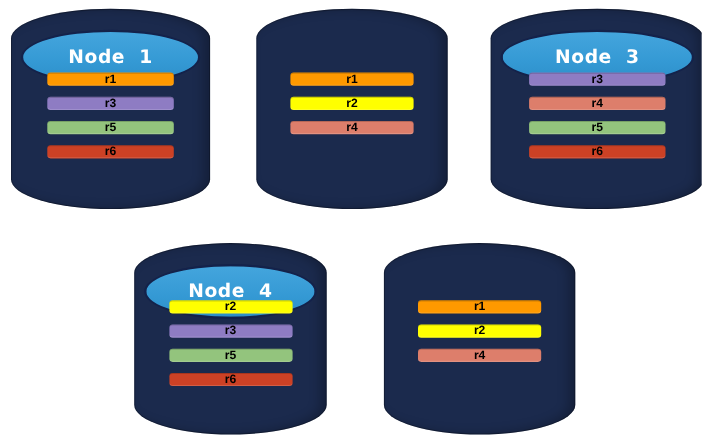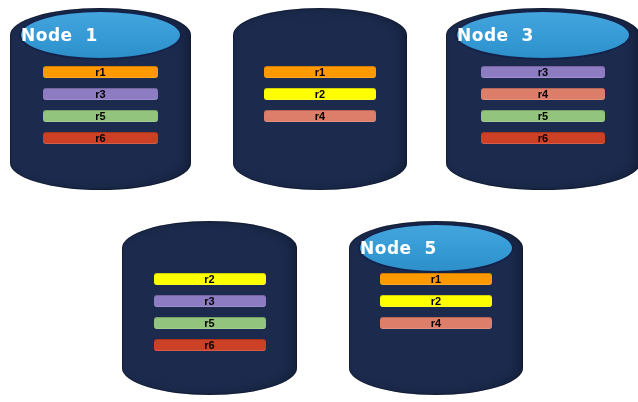--- a/index.html
+++ b/index.html
@@ -22,29 +22,30 @@
   .cyl-body {
     position: absolute;
     inset: 0;
     background: var(--body, #1B2A4D);
     border-radius: 50% / 27px;
     box-shadow: inset 0 0 0 1px rgba(0,0,0,0.25), inset -6px 0 10px rgba(0,0,0,0.25);
   }
   
   .cyl-top {
     position: absolute;
-    top: 2px;
+    top: 19px;
     left: 9px;
     right: 9px;
     height: 46px;
     background: linear-gradient(180deg, #44A5DD 0%, var(--top, #3499D4) 60%, #2D8FC9 100%);
     border: 2px solid var(--outline, #14224A);
     border-radius: 50%;
     display: flex;
     align-items: center;
+    justify-content: center;
   }
   .node-label {
     color: var(--labelText, #ffffff);
     font-weight: bold;
     font-size: 17px;
     letter-spacing: 0.5px;
     white-space: pre;
     font-family: "DejaVu Sans", sans-serif;
   }
   .bars {
@@ -110,33 +111,33 @@
     <div class="bars">
         <div class="bar" style="background: rgb(142, 124, 195);">r3</div>
         <div class="bar" style="background: rgb(221, 126, 107);">r4</div>
         <div class="bar" style="background: rgb(147, 196, 125);">r5</div>
         <div class="bar" style="background: rgb(204, 65, 37);">r6</div>
       </div>
   </div>
 
   <div class="cylinder pos-n4 row-bottom">
     <div class="cyl-body"></div>
+    <div class="cyl-top">
+      <span class="node-label">Node  4</span>
+    </div>
     <div class="bars">
         <div class="bar" style="background: rgb(255, 255, 0);">r2</div>
         <div class="bar" style="background: rgb(142, 124, 195);">r3</div>
         <div class="bar" style="background: rgb(147, 196, 125);">r5</div>
         <div class="bar" style="background: rgb(204, 65, 37);">r6</div>
       </div>
   </div>
 
   <div class="cylinder pos-n5 row-bottom">
     <div class="cyl-body"></div>
-    <div class="cyl-top">
-      <span class="node-label">Node  5</span>
-    </div>
     <div class="bars">
         <div class="bar" style="background: rgb(255, 153, 0);">r1</div>
         <div class="bar" style="background: rgb(255, 255, 0);">r2</div>
         <div class="bar" style="background: rgb(221, 126, 107);">r4</div>
       </div>
   </div>
 
 </div>
 
 </body></html>

